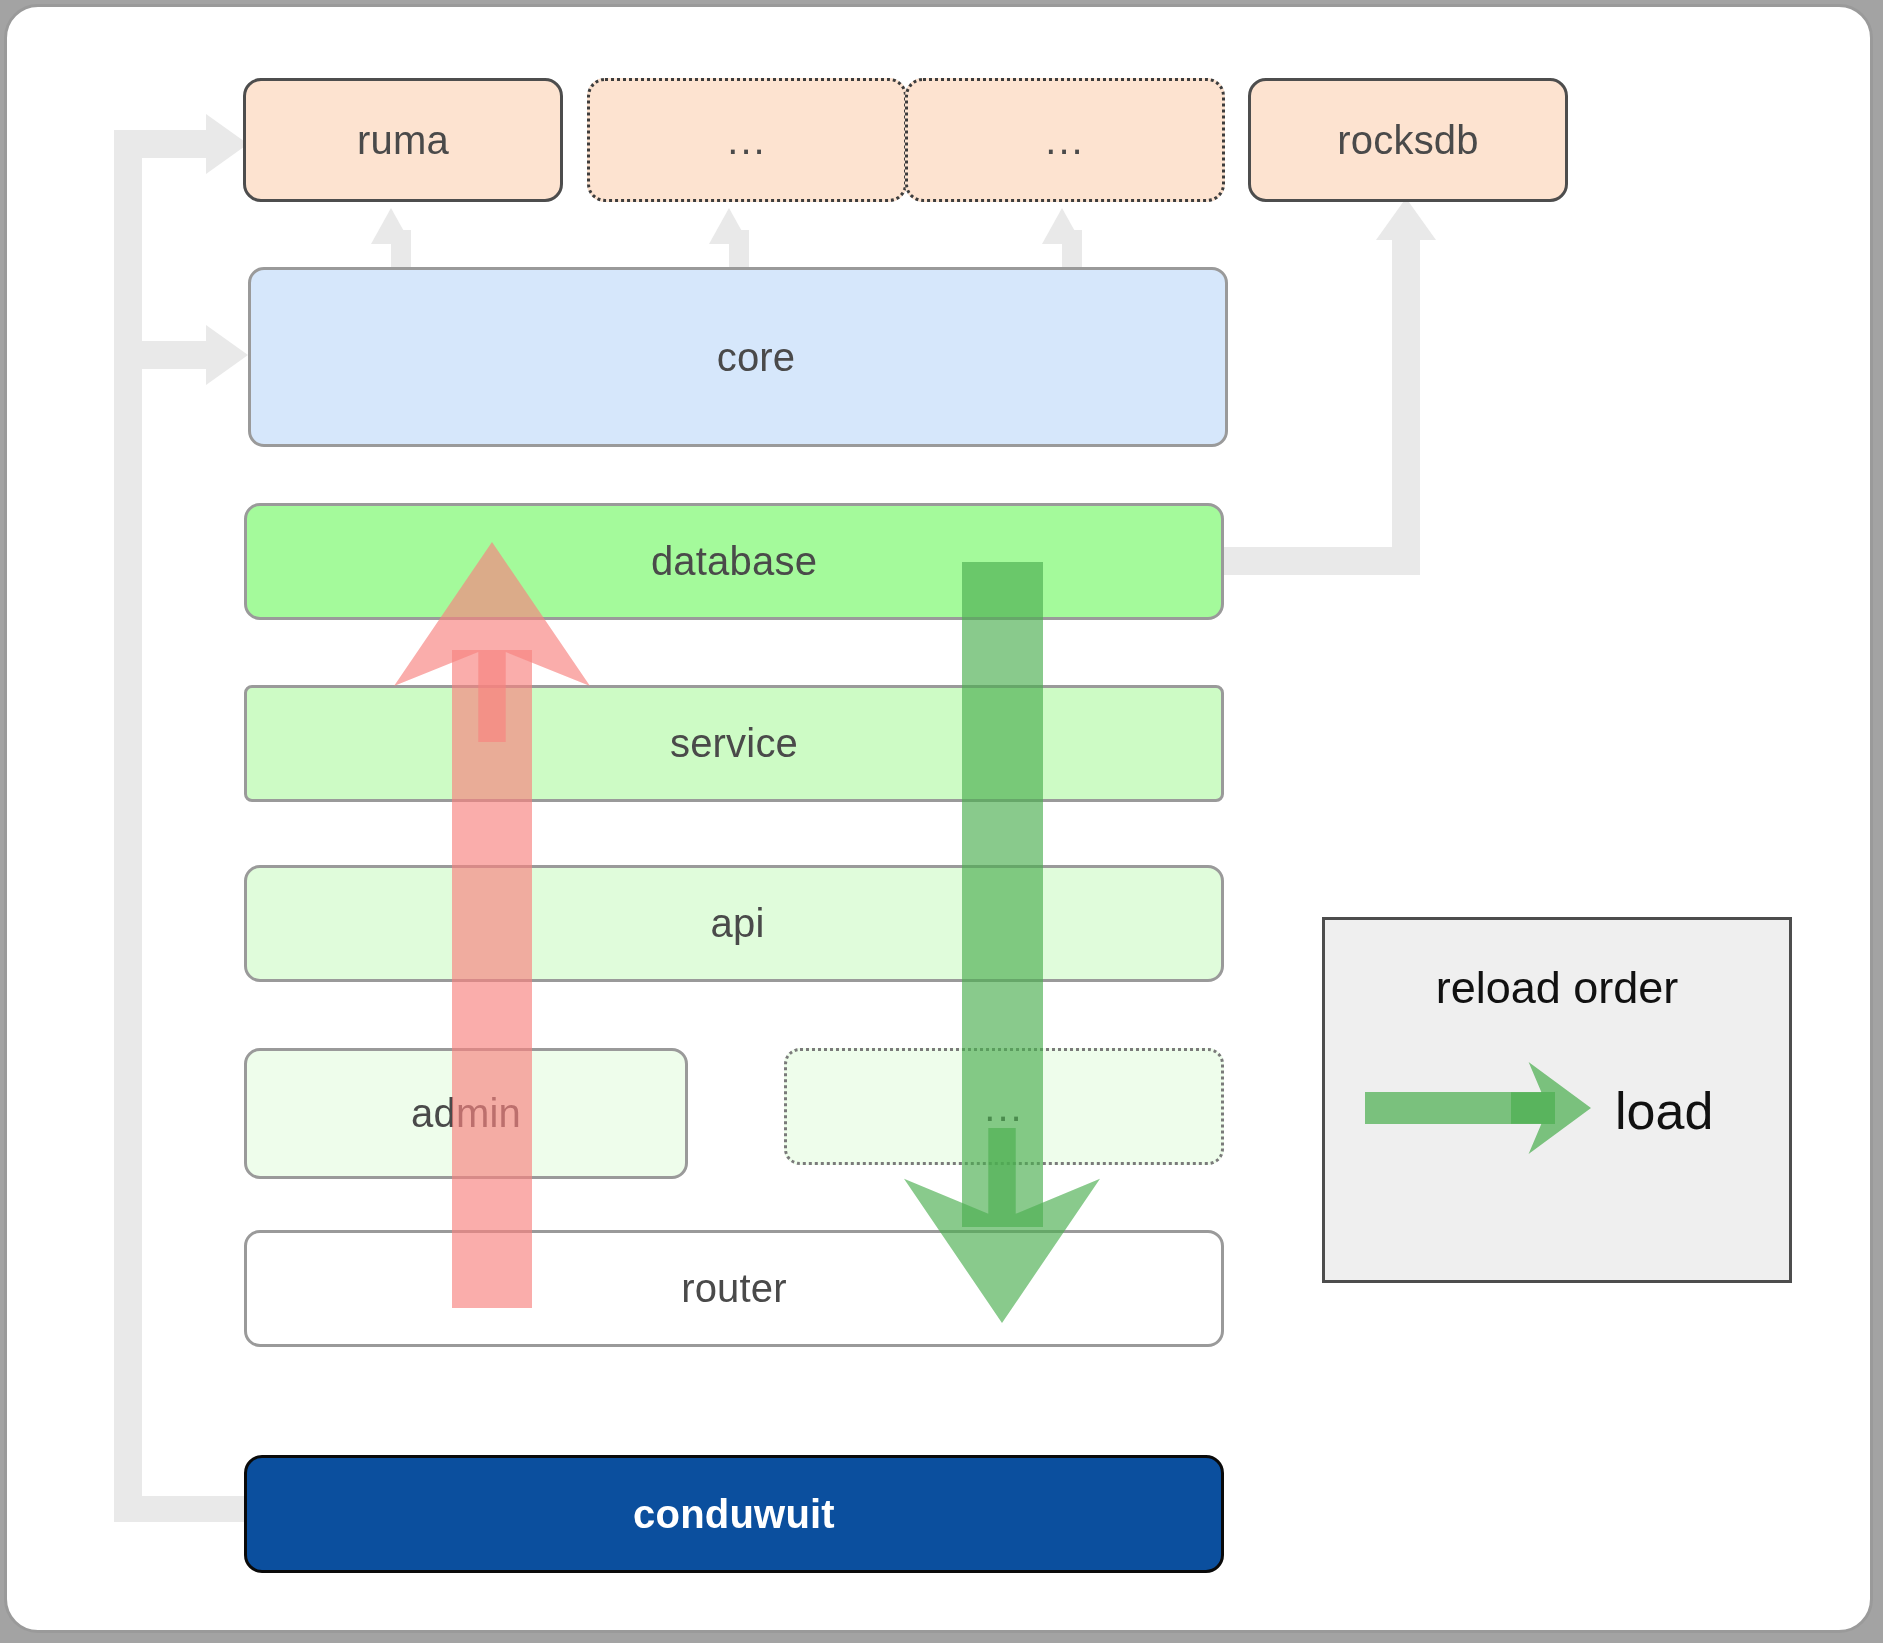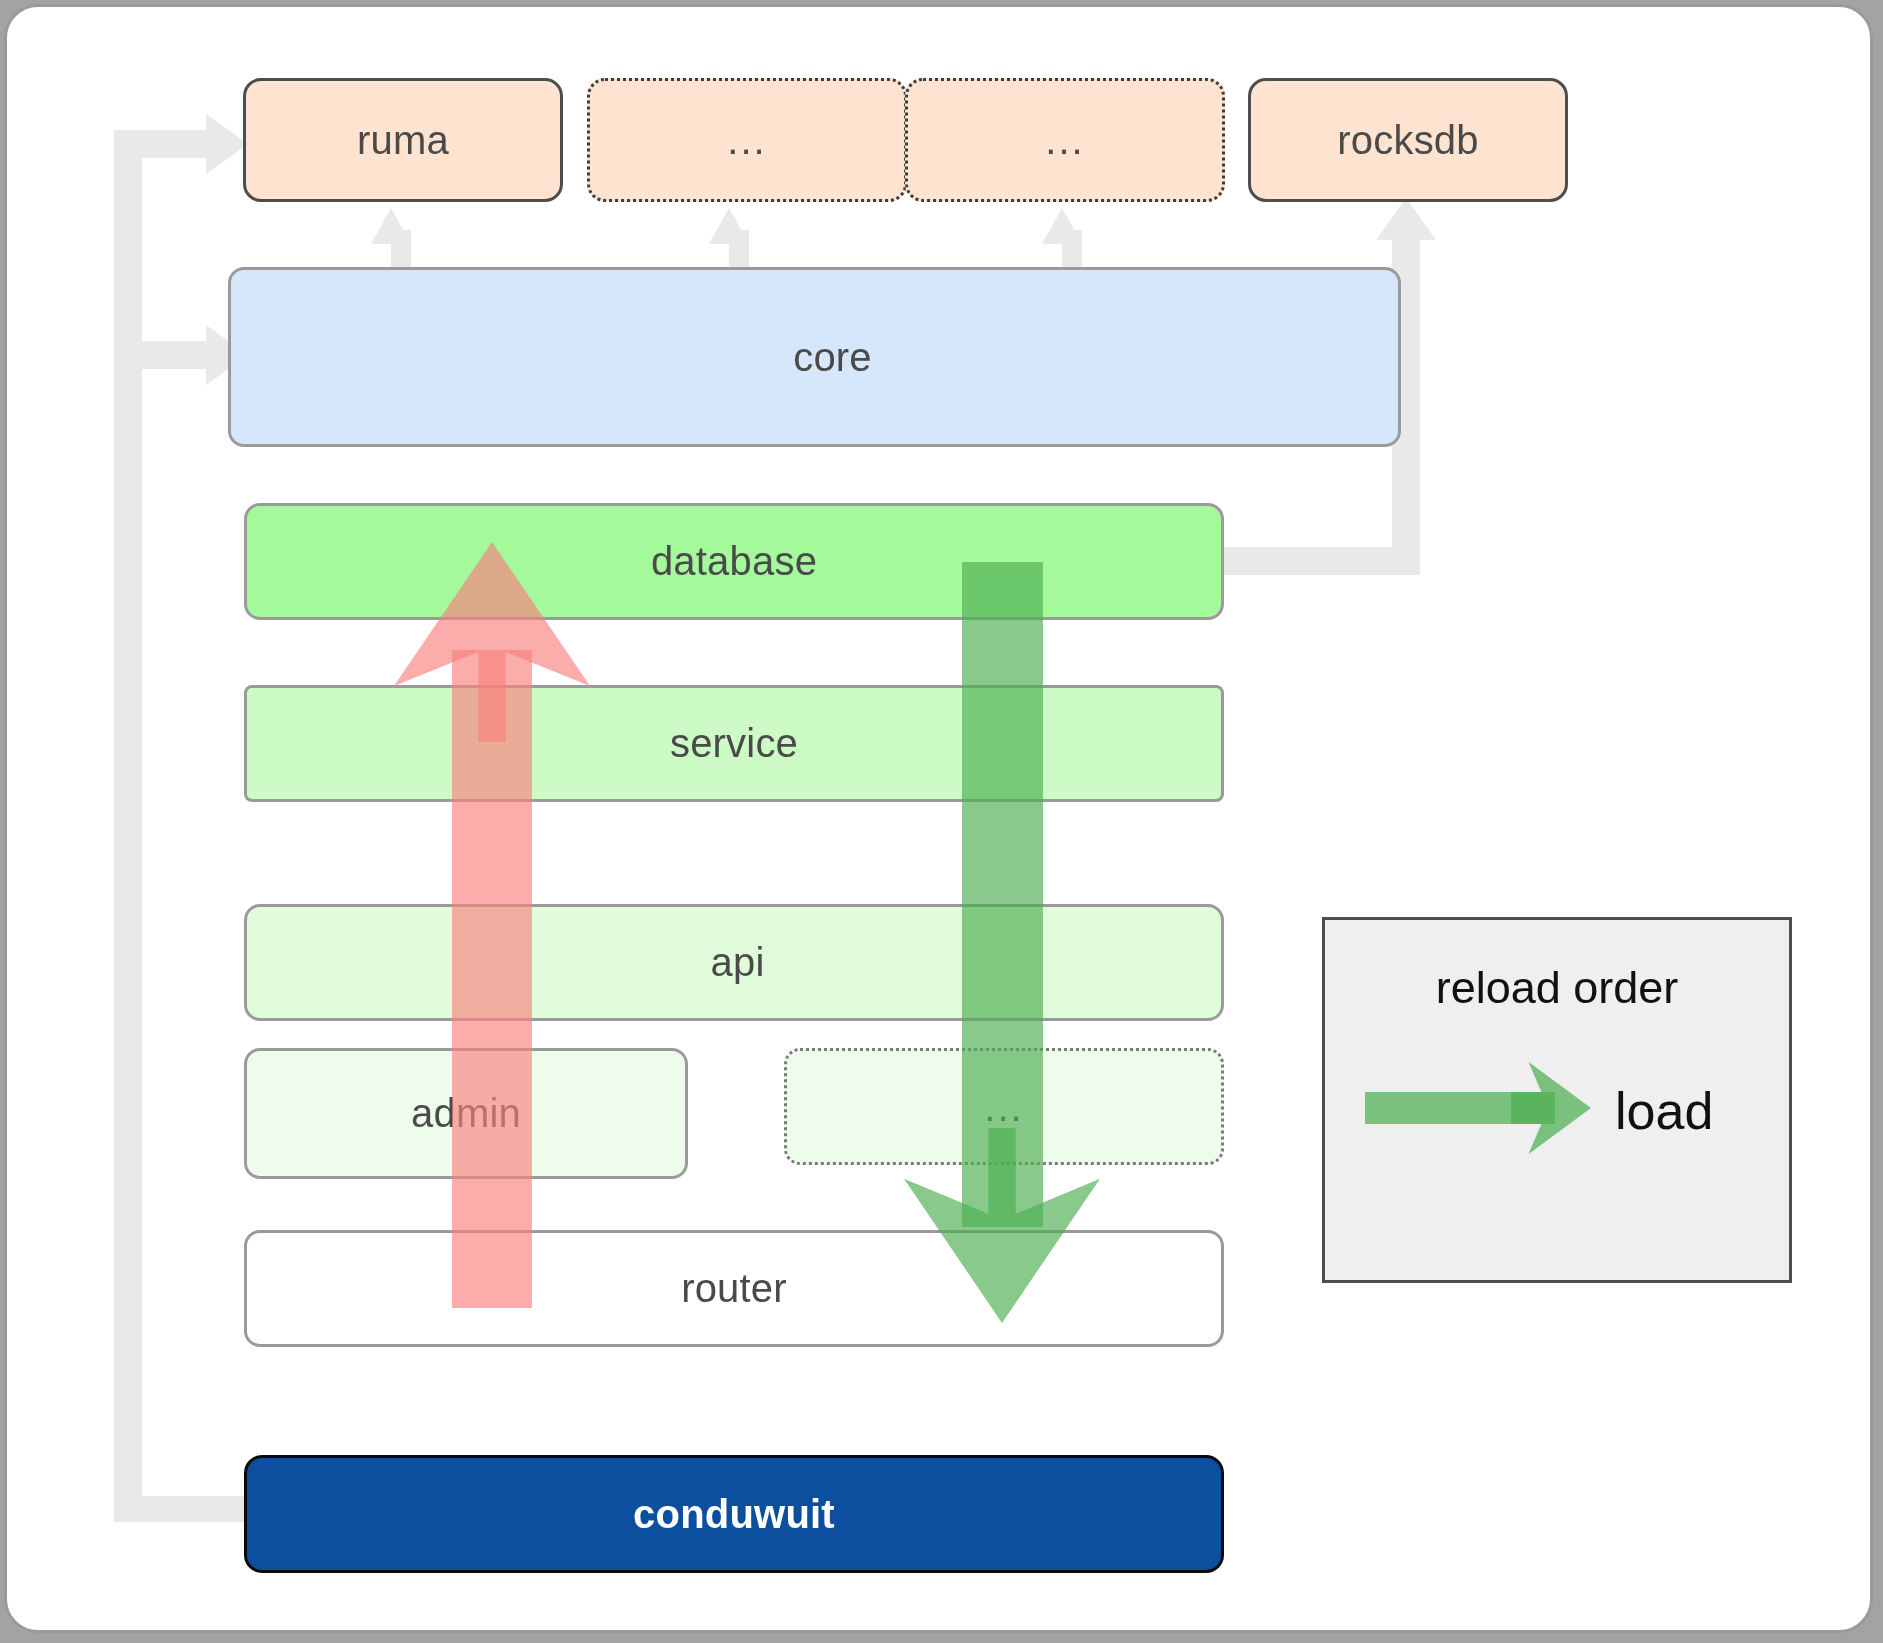--- a/index.html
+++ b/index.html
@@ -188,33 +188,33 @@
   </div>
 
   <div class="node crate dim" style="left:905px; width:320px;">
     <span class="dots">...</span>
   </div>
 
   <div class="node crate" style="left:1248px; width:320px;">
     <span>rocksdb</span>
   </div>
 
-  <div class="node layer-core" style="left:228px; top:267px; width:1173px; height:180px;padding-left:36px;">
+  <div class="node layer-core" style="left:248px; top:267px; width:980px; height:180px;padding-left:36px;">
     <span>core</span>
   </div>
 
   <div class="node layer-db" style="left:244px; top:503px; width:980px; height:117px;">
     <span>database</span>
   </div>
 
   <div class="node layer-service" style="left:244px; top:685px; width:980px; height:117px;">
     <span>service</span>
   </div>
 
-  <div class="node layer-api" style="left:244px; top:904px; width:980px; height:117px;padding-left:7px;">
+  <div class="node layer-api" style="left:244px; top:865px; width:980px; height:117px;padding-left:7px;">
     <span>api</span>
   </div>
 
   <div class="node layer-admin" style="left:244px; top:1048px; width:444px; height:131px;">
     <span>admin</span>
   </div>
 
   <div class="node layer-etc dotted" style="left:784px; top:1048px; width:440px; height:117px;">
     <span class="dots">...</span>
   </div>

